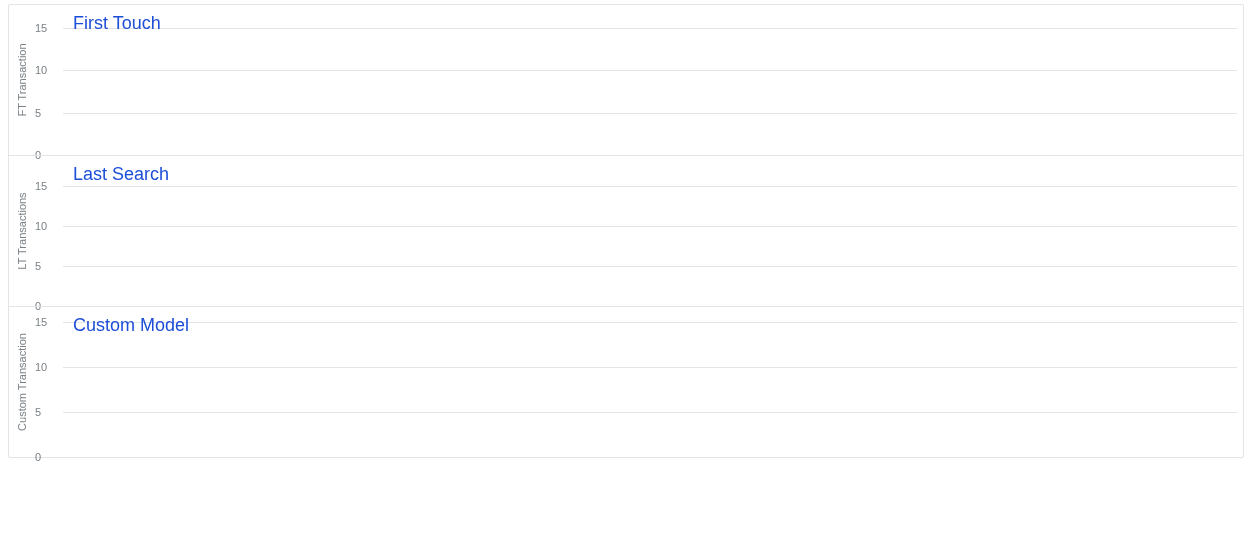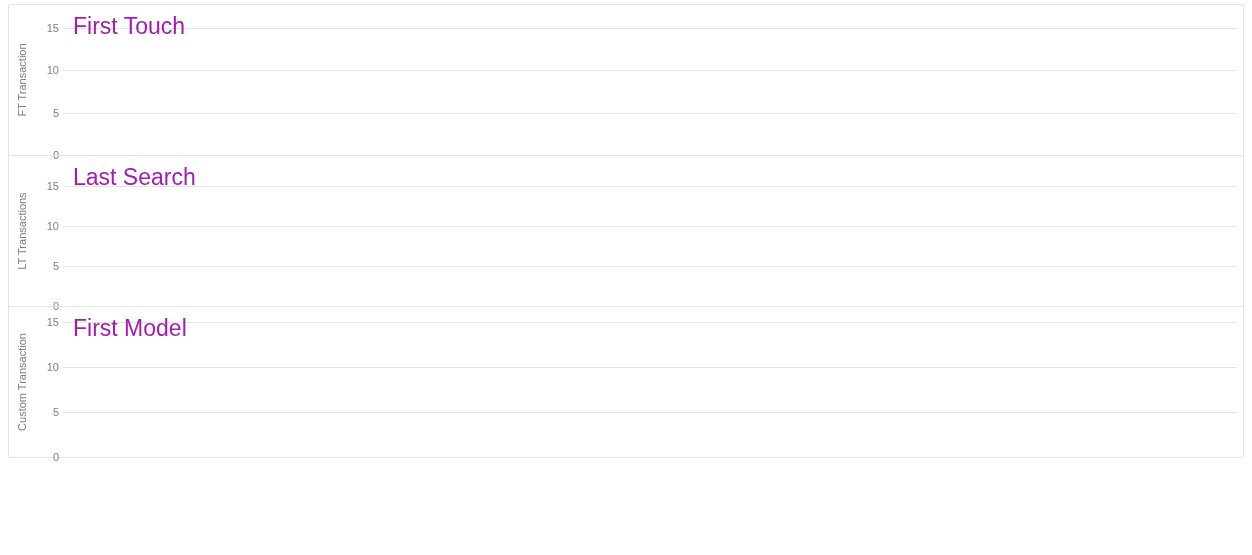--- a/index.html
+++ b/index.html
@@ -12,25 +12,25 @@
     --ink-light:#7a8085;
     --grid:#e2e4e6;
     --bg:#ffffff;
   }
   html,body{margin:0;padding:0;background:var(--bg);font-family:"Segoe UI",Arial,sans-serif;color:var(--ink);}
   .frame{width:1252px;height:555px;box-sizing:border-box;padding:4px 8px 0 8px;}
   .title{font-size:16px;color:var(--ink-light);margin:2px 0 4px 8px;}
   .panels{border:1px solid var(--grid);border-radius:2px;}
   .panel{position:relative;height:150px;border-top:1px solid var(--grid);}
   .panel:first-child{border-top:none;}
-  .panel-name{position:absolute;left:64px;top:8px;font-size:23px;font-weight:500;color:#a21caf;z-index:3;}
+  .panel-name{position:absolute;left:64px;top:8px;font-size:18px;font-weight:500;color:#1d4ed8;z-index:3;}
   .ylabel{position:absolute;left:0;top:50%;transform:translate(-38%,-50%) rotate(-90deg);transform-origin:center;font-size:11px;color:var(--ink-light);width:110px;text-align:center;pointer-events:none;}
   .plot{position:absolute;left:54px;right:6px;top:6px;bottom:0;}
   .gridline{position:absolute;left:0;right:0;height:1px;background:var(--grid);}
-  .tick{position:absolute;left:-28px;width:24px;text-align:right;font-size:11px;color:var(--ink-light);transform:translateY(-50%);}
+  .tick{position:absolute;left:-28px;width:24px;text-align:left;font-size:11px;color:var(--ink-light);transform:translateY(-50%);}
   .bars{position:absolute;inset:0;display:flex;align-items:flex-end;justify-content:space-between;padding:0 8px;}
   .col{flex:1;height:100%;position:relative;}
   .stack{position:absolute;left:8%;right:8%;bottom:0;display:flex;flex-direction:column-reverse;}
   .seg{width:100%;position:relative;}
   .seg-label{position:absolute;inset:0;display:flex;align-items:center;justify-content:center;font-size:10px;line-height:10px;color:#5a6a6a;overflow:hidden;white-space:nowrap;}
   .seg.paid .seg-label{color:#2e8e6c;}
   .seg.display .seg-label{color:#b87b17;}
   
   .xarea{position:relative;height:60px;margin-top:4px;}
   .arrow-track{position:absolute;left:100px;right:40px;top:18px;height:4px;background:#bfc3c7;}
@@ -197,21 +197,21 @@
               <div class="stack">
                 <div class="seg paid" style="height: 27.7778%; background: var(--c-paid);">
                   <div class="seg-label">Paid Search</div>
                 </div>
               </div>
             </div>
           </div>
         </div>
       </div>
       <div class="panel">
-        <div class="panel-name">First Model</div>
+        <div class="panel-name">Custom Model</div>
         <div class="ylabel">Custom Transaction</div>
         <div class="plot">
           <div class="gridline" style="top: 100%;"></div>
           <div class="tick" style="top: 100%;">0</div>
           <div class="gridline" style="top: 68.75%;"></div>
           <div class="tick" style="top: 68.75%;">5</div>
           <div class="gridline" style="top: 37.5%;"></div>
           <div class="tick" style="top: 37.5%;">10</div>
           <div class="gridline" style="top: 6.25%;"></div>
           <div class="tick" style="top: 6.25%;">15</div>

